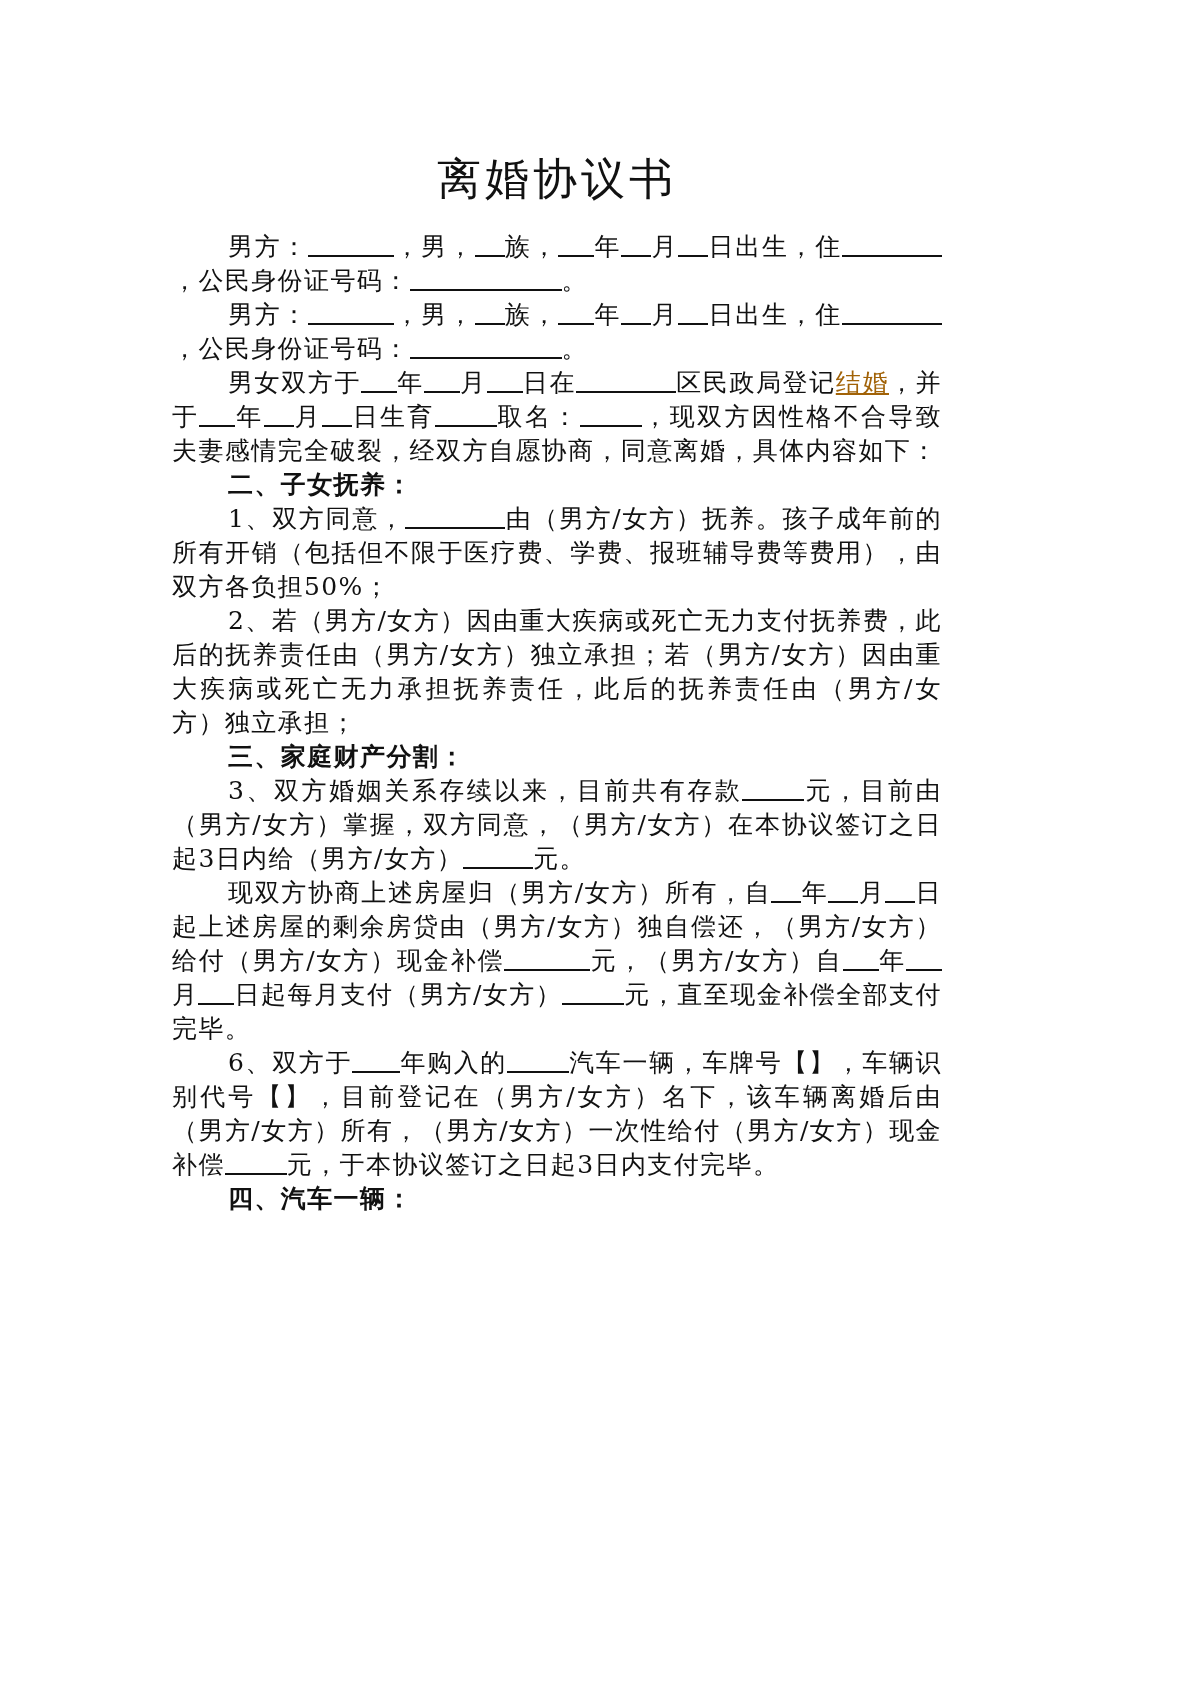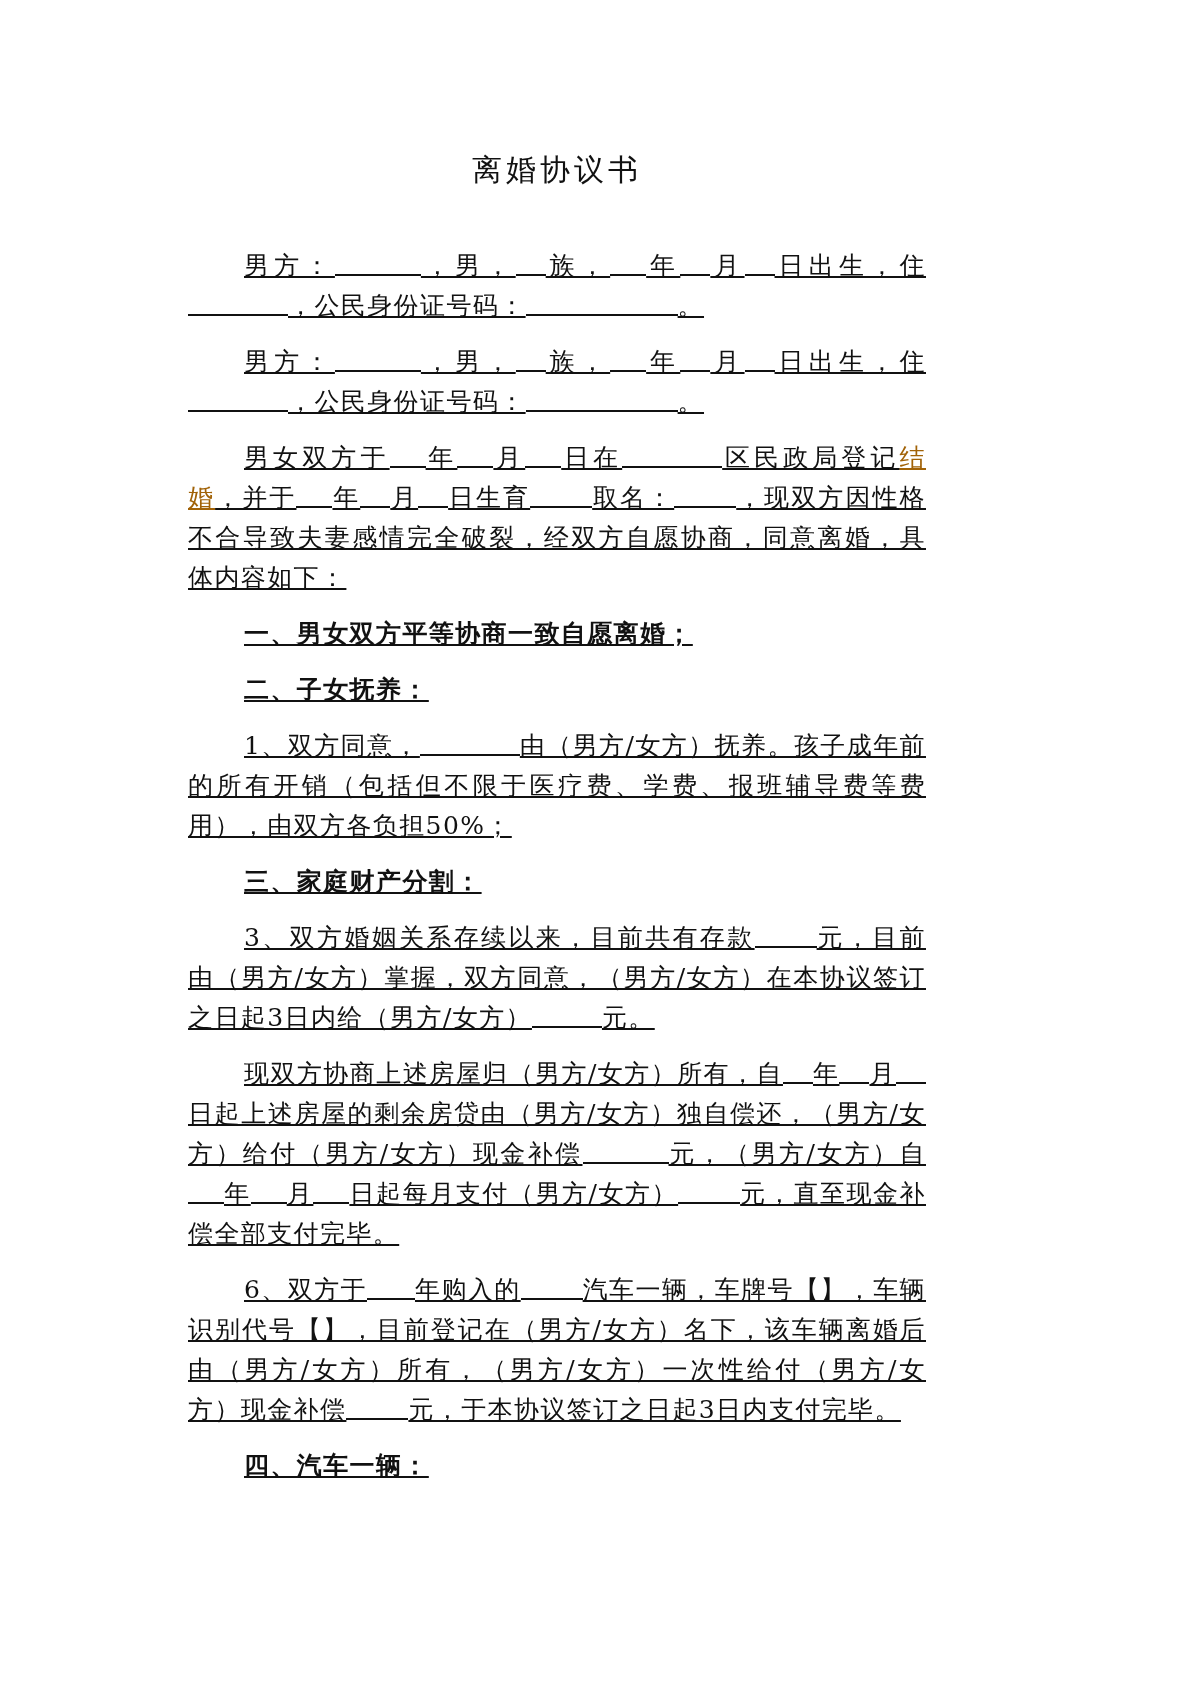--- a/index.html
+++ b/index.html
@@ -4,24 +4,24 @@
 <style>
   html, body { margin: 0; padding: 0; background: #ffffff; }
   body { width: 1190px; height: 1683px; position: relative; overflow: hidden; }
   .page {
     position: absolute; left: 172px; top: 0; width: 770px;
     font-family: "DejaVu Serif", serif; color: #111; font-size: 25px;
     letter-spacing: 1.4px;
   }
   .title {
     position: absolute; top: 150px; left: 0; width: 770px; text-align: center;
-    font-size: 30px; letter-spacing: 4px; font-weight: normal;
+    font-size: 44px; letter-spacing: 4px; font-weight: normal;
   }
   .body { position: absolute; top: 230px; left: 0; width: 770px; }
-  .p { line-height: 40px; margin: 16px; text-align: justify; text-justify: inter-character; text-decoration: underline; }
+  .p { line-height: 34px; margin: 0; text-align: justify; text-justify: inter-character; }
   .indent { text-indent: 56px; }
   .bold { font-weight: bold; }
   .u { display: inline-block; border-bottom: 2px solid #111; height: 22px; vertical-align: -2px; }
   .link { color: #a16207; text-decoration: underline; } .w3 { width: 30px; } .w4 { width: 36px; } .w5 { width: 48px; }
   .w6 { width: 62px; } .w7 { width: 70px; } .w8 { width: 86px; } .w9 { width: 100px; } .w15 { width: 152px; } .w20 { width: 210px; }
 </style>
 </head>
 <body>
 
 <div class="page">
@@ -30,25 +30,25 @@
   <div class="body">
     <p class="p indent">
       <span>男方：</span><span class="u w8"></span><span>，男，</span><span class="u w3"></span><span>族，</span><span class="u w4"></span><span>年</span><span class="u w3"></span><span>月</span><span class="u w3"></span><span>日出生，住</span><span class="u w9"></span><span>，公民身份证号码：</span><span class="u w15"></span><span>。</span>
     </p>
     <p class="p indent">
       <span>男方：</span><span class="u w8"></span><span>，男，</span><span class="u w3"></span><span>族，</span><span class="u w4"></span><span>年</span><span class="u w3"></span><span>月</span><span class="u w3"></span><span>日出生，住</span><span class="u w9"></span><span>，公民身份证号码：</span><span class="u w15"></span><span>。</span>
     </p>
     <p class="p indent">
       <span>男女双方于</span><span class="u w4"></span><span>年</span><span class="u w4"></span><span>月</span><span class="u w4"></span><span>日在</span><span class="u w9"></span><span>区民政局登记</span><span class="link">结婚</span><span>，并于</span><span class="u w4"></span><span>年</span><span class="u w3"></span><span>月</span><span class="u w3"></span><span>日生育</span><span class="u w6"></span><span>取名：</span><span class="u w6"></span><span>，现双方因性格不合导致夫妻感情完全破裂，经双方自愿协商，同意离婚，具体内容如下：</span>
     </p>
-    <p class="p indent bold">一、男女双方平等协商一致自愿离婚；</p>
     <p class="p indent bold">二、子女抚养：</p>
     <p class="p indent">
       <span>1、双方同意，</span><span class="u w9"></span><span>由（男方/女方）抚养。孩子成年前的所有开销（包括但不限于医疗费、学费、报班辅导费等费用），由双方各负担50%；</span>
     </p>
+    <p class="p indent">2、若（男方/女方）因由重大疾病或死亡无力支付抚养费，此后的抚养责任由（男方/女方）独立承担；若（男方/女方）因由重大疾病或死亡无力承担抚养责任，此后的抚养责任由（男方/女方）独立承担；</p>
     <p class="p indent bold">三、家庭财产分割：</p>
     <p class="p indent">
       <span>3、双方婚姻关系存续以来，目前共有存款</span><span class="u w6"></span><span>元，目前由（男方/女方）掌握，双方同意，（男方/女方）在本协议签订之日起3日内给（男方/女方）</span><span class="u w7"></span><span>元。</span>
     </p>
     <p class="p indent">
       <span>现双方协商上述房屋归（男方/女方）所有，自</span><span class="u w3"></span><span>年</span><span class="u w3"></span><span>月</span><span class="u w3"></span><span>日起上述房屋的剩余房贷由（男方/女方）独自偿还，（男方/女方）给付（男方/女方）现金补偿</span><span class="u w8"></span><span>元，（男方/女方）自</span><span class="u w4"></span><span>年</span><span class="u w4"></span><span>月</span><span class="u w4"></span><span>日起每月支付（男方/女方）</span><span class="u w6"></span><span>元，直至现金补偿全部支付完毕。</span>
     </p>
     <p class="p indent">
       <span>6、双方于</span><span class="u w5"></span><span>年购入的</span><span class="u w6"></span><span>汽车一辆，车牌号【】，车辆识别代号【】，目前登记在（男方/女方）名下，该车辆离婚后由（男方/女方）所有，（男方/女方）一次性给付（男方/女方）现金补偿</span><span class="u w6"></span><span>元，于本协议签订之日起3日内支付完毕。</span>
     </p>

